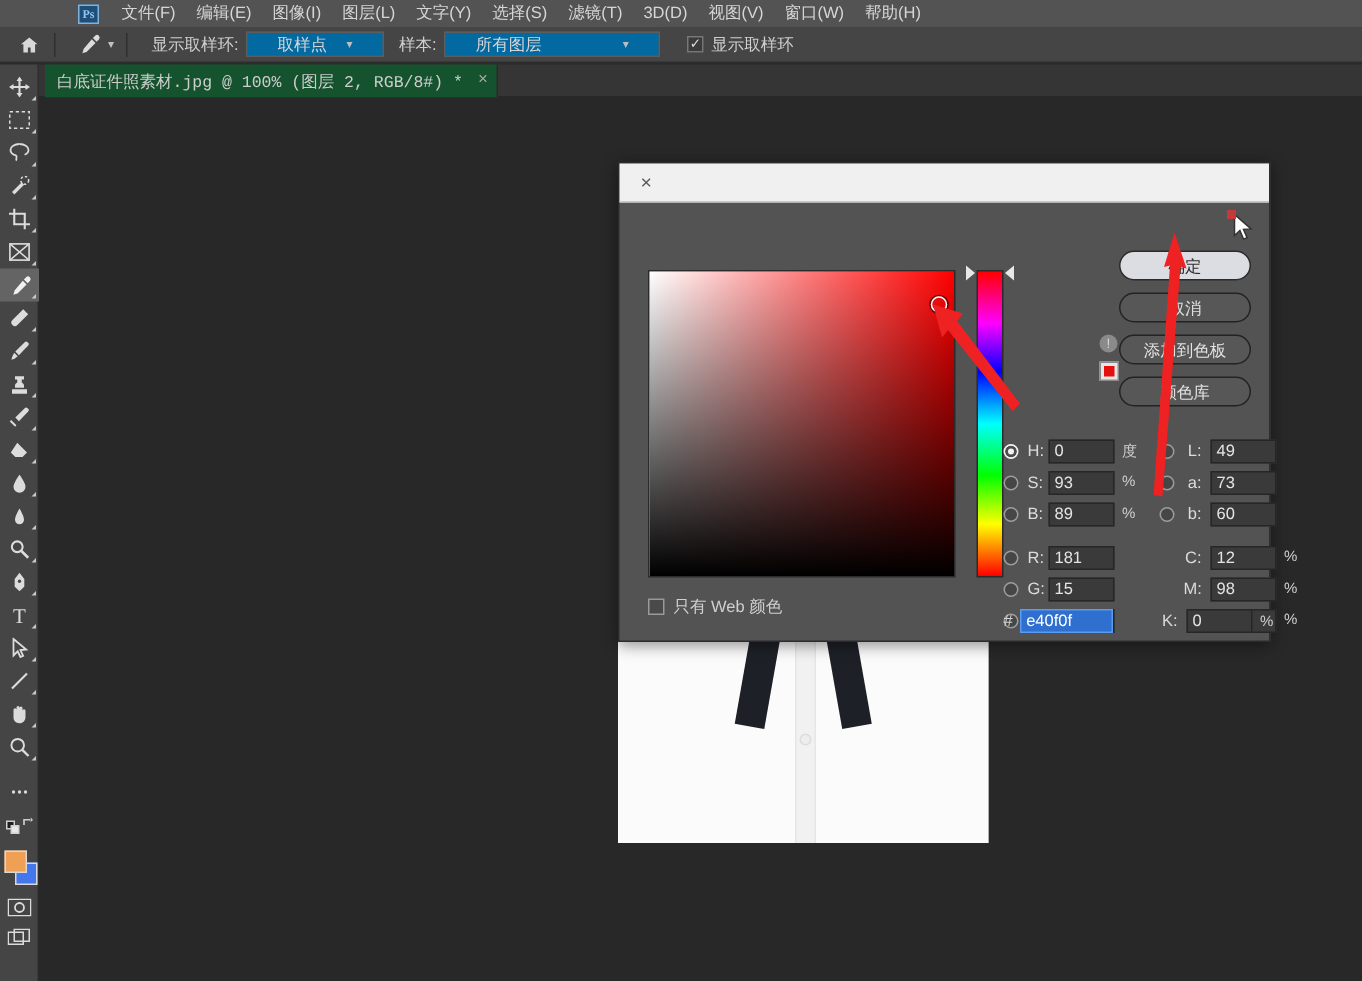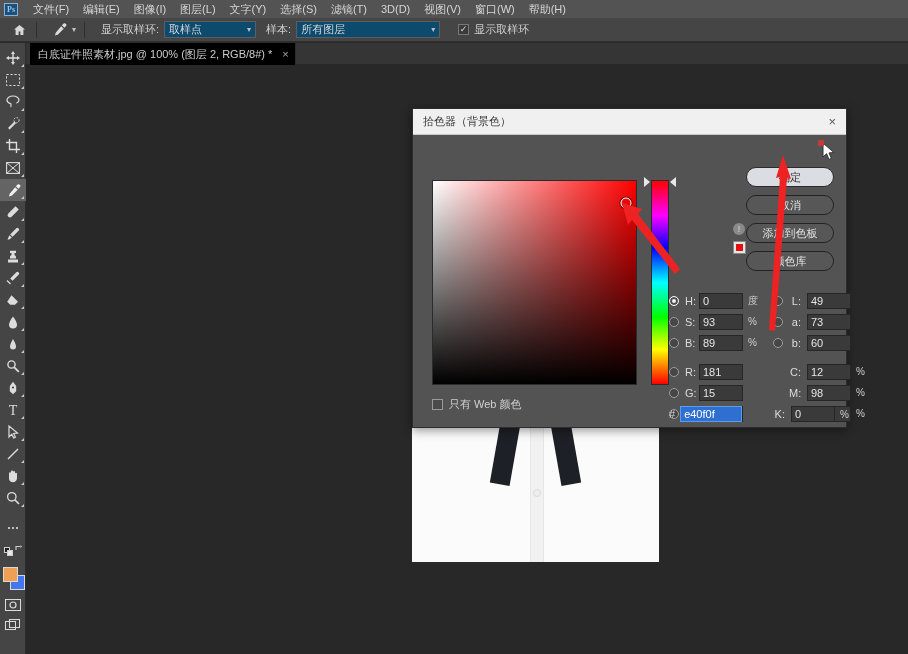--- a/index.html
+++ b/index.html
@@ -11,21 +11,21 @@
     font-family: "Liberation Sans", "DejaVu Sans", sans-serif;
     -webkit-font-smoothing: antialiased;
   }
   #app { position: relative; width: 908px; height: 654px; }
 
   
   .menubar {
     position: absolute; left: 0; top: 0; width: 908px; height: 18px;
     background: #535353;
     display: flex; align-items: center;
-    font-size: 11px; color: #d6d6d6;
+    font-size: 11px; color: #d6d6d6; padding-left: 48px;
   }
   .ps-logo {
     width: 14px; height: 13px; margin-left: 4px; margin-right: 8px;
     background: #1f4e79; border: 1px solid #7fb3de;
     color: #8fc4ef; font-size: 8px; line-height: 11px; text-align: center;
     font-family: "Liberation Serif", serif; font-weight: bold;
   }
   .menu-item { padding: 0 7px; height: 18px; line-height: 18px; white-space: nowrap; }
 
   
@@ -41,42 +41,43 @@
     width: 22px; display:flex; align-items:center; justify-content:center;
     margin-left: 8px; color: #d8d8d8;
   }
   .ob-tool {
     width: 20px; display:flex; align-items:center; justify-content:center;
     color: #d8d8d8; margin-left: 6px;
   }
   .ob-caret { color:#c2c2c2; font-size: 8px; margin-left: 3px; margin-right: 2px; }
   .ob-label { margin-left: 10px; margin-right: 5px; white-space: nowrap; }
   .ob-select {
-    height: 17px; background: #0c4a6e; border: 1px solid #5d5d5d;
+    height: 17px; background: #0369a1; border: 1px solid #5d5d5d;
     color: #d5d5d5; font-size: 11px; display: flex; align-items: center;
-    padding: 0 4px; position: relative;
+    padding: 0 20px; position: relative;
   }
   .ob-select .val { flex: 1; }
   .ob-select .arr { font-size: 8px; color: #bdbdbd; }
   .ob-check {
     width: 11px; height: 11px; background: #3b3b3b; border: 1px solid #777;
     display: inline-flex; align-items: center; justify-content: center;
     color: #dcdcdc; font-size: 9px; line-height: 9px; margin-right: 5px;
   }
 
   
   .tabstrip {
     position: absolute; left: 26px; top: 43px; width: 882px; height: 22px;
     background: #353535; border-bottom: 1px solid #282828;
   }
   .doctab {
     position: absolute; left: 4px; top: 0; height: 22px;
-    background: #000000; color: #cdcdcd; font-size: 11px;
+    background: #14532d; color: #cdcdcd; font-size: 11px;
     display: flex; align-items: center; padding: 0 6px 0 8px;
     border-right: 1px solid #2b2b2b;
+    font-family: Liberation Mono, monospace;
   }
   .doctab .close { margin-left: 10px; color: #a9a9a9; font-size: 11px; }
 
   
   .toolbar {
     position: absolute; left: 0; top: 43px; width: 26px; height: 611px;
     background: #454545; border-right: 1px solid #2c2c2c;
     padding-top: 4px;
   }
   .tool {
@@ -516,21 +517,20 @@
       <div class="ph-tail-l"></div>
       <div class="ph-tail-r"></div>
       <div class="ph-bow-lw"></div>
       <div class="ph-bow-rw"></div>
       <div class="ph-bow-c"></div>
     </div>
   </div>
 
   <div class="dialog">
     <div class="dlg-title">
-      <span class="t">拾色器（背景色）</span>
       <span class="x">×</span>
     </div>
 
     <div class="dlg-body">
 
       <div class="colorfield">
         <div class="cf-hue"></div>
         <div class="cf-white"></div>
         <div class="cf-black"></div>
         <div class="cf-marker" style="left: 95%; top: 11%;"></div>

